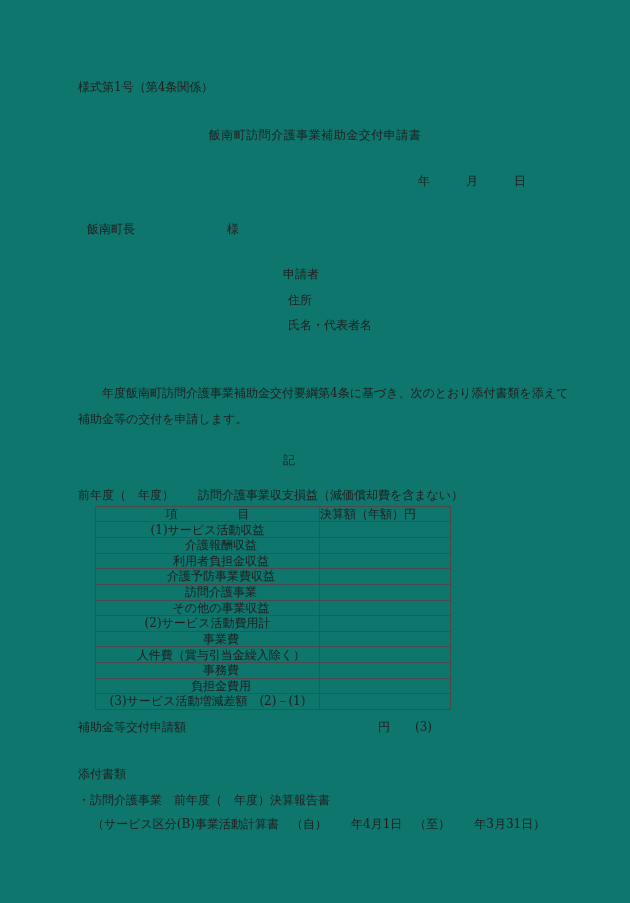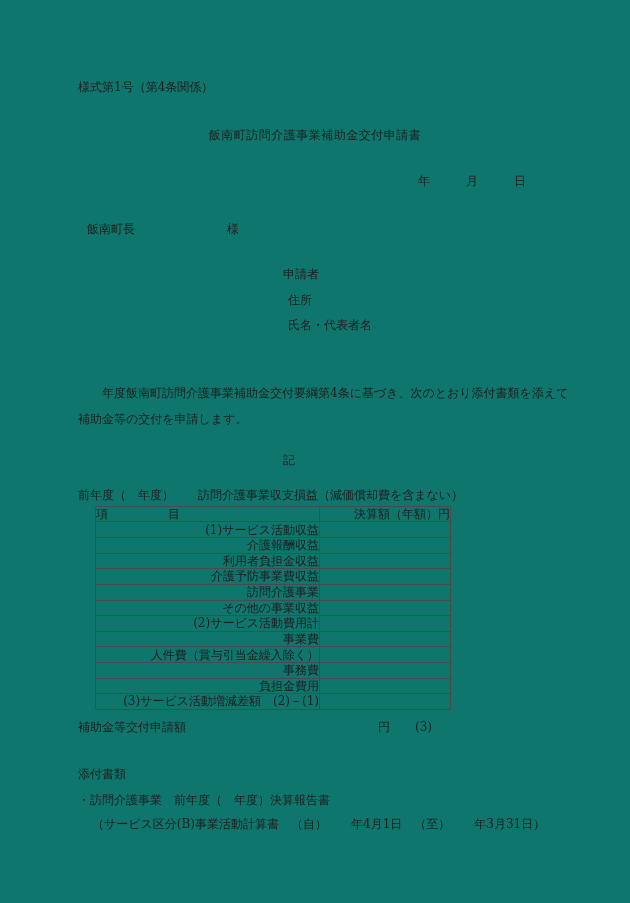--- a/index.html
+++ b/index.html
@@ -38,23 +38,23 @@
     table-layout: fixed;
   }
   table.ledger th, table.ledger td {
     border: 1px solid #4a4a4a;
     font-weight: normal;
     font-size: 12px;
     padding: 0;
     white-space: pre;
     overflow: hidden;
   }
-  th.item-head  { width: 223px; text-align: left; }
-  th.value-head { width: 130px; text-align: right; }
-  td.item-cell  { padding-left: 5px; text-align: right; }
+  th.item-head  { width: 223px; text-align: center; }
+  th.value-head { width: 130px; text-align: left; }
+  td.item-cell  { padding-left: 5px; text-align: center; }
   td.item-cell.indent { padding-left: 27px; }
   td.value-cell { }
 
   .amount-label { left: 78px;  top: 720px; }
   .amount-unit  { left: 378px; top: 720px; }
   .amount-ref   { left: 415px; top: 720px; }
   .attach-head  { left: 78px;  top: 767px; }
   .attach-1     { left: 78px;  top: 793px; }
   .attach-2     { left: 92px;  top: 817px; }
 </style>

